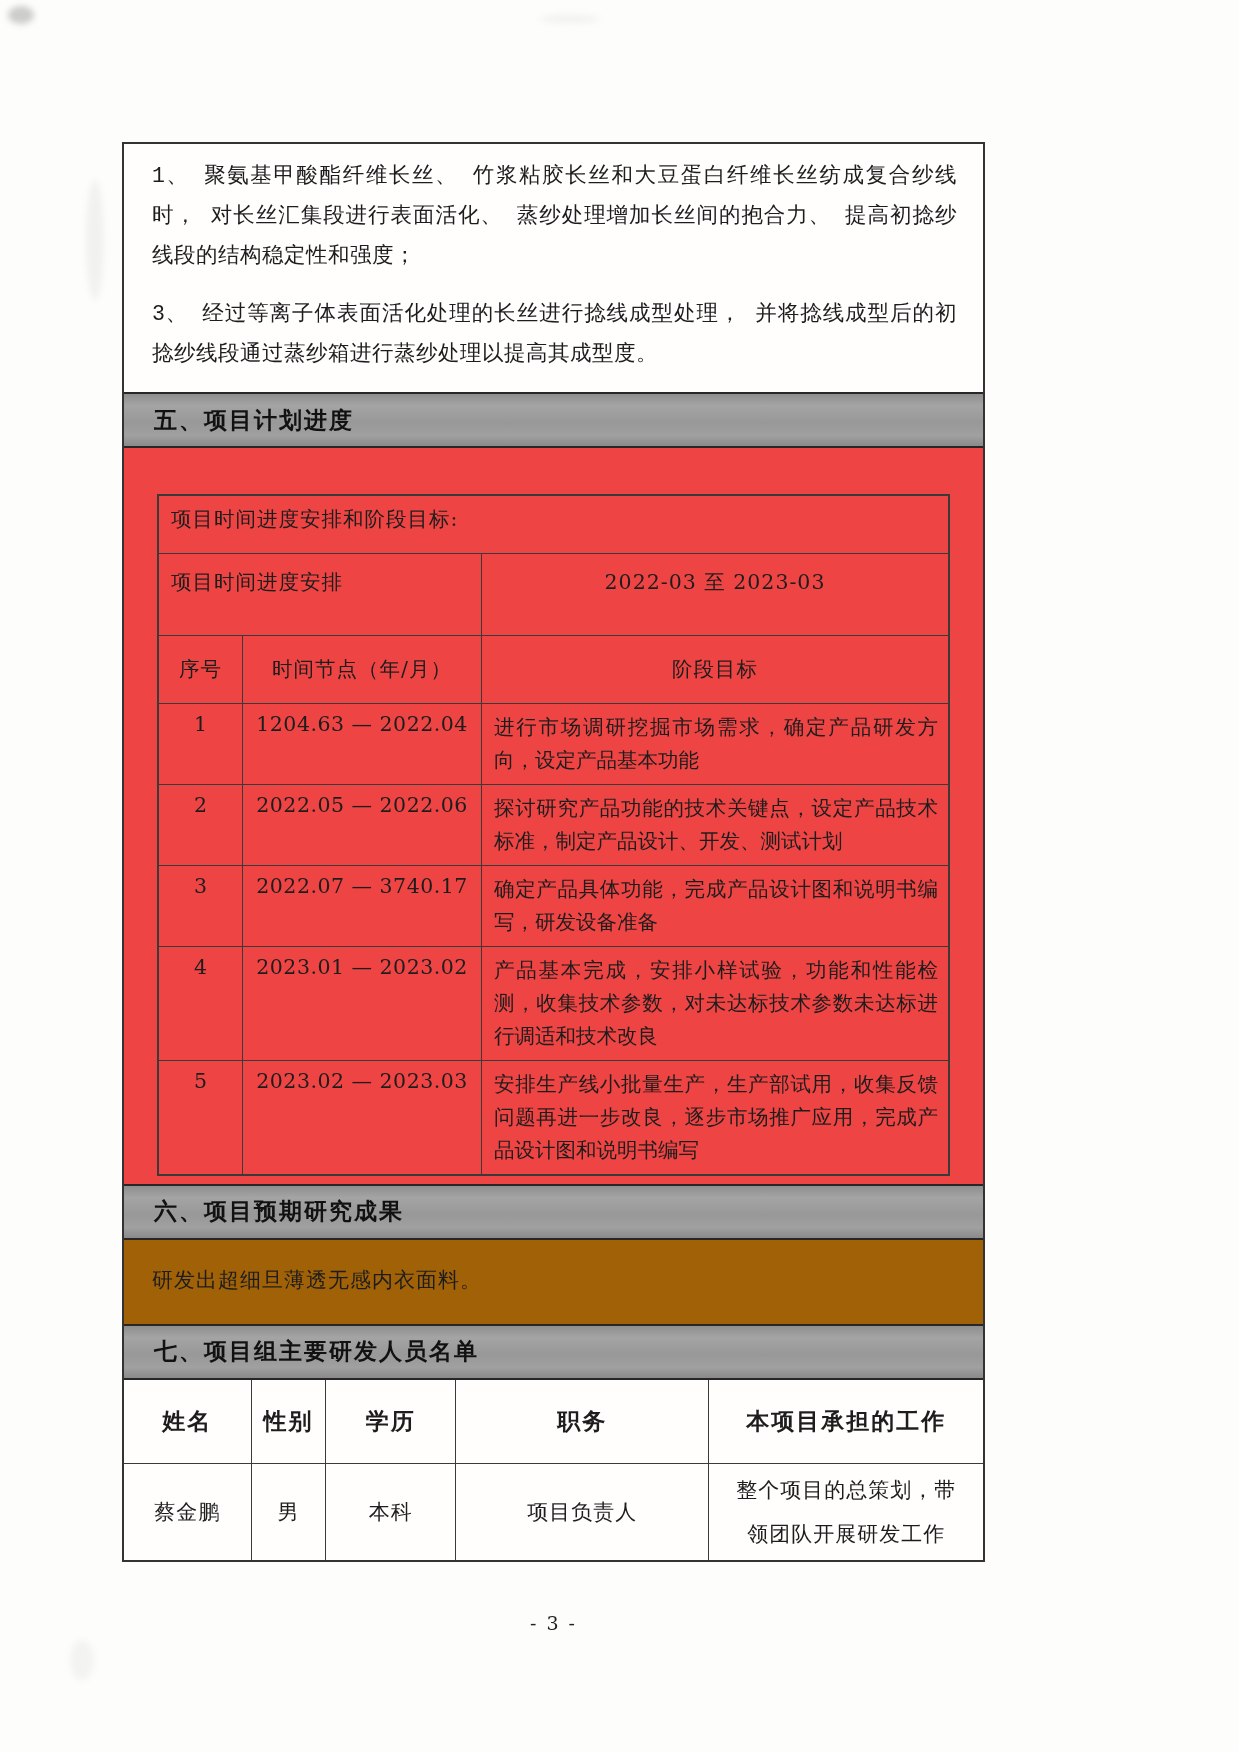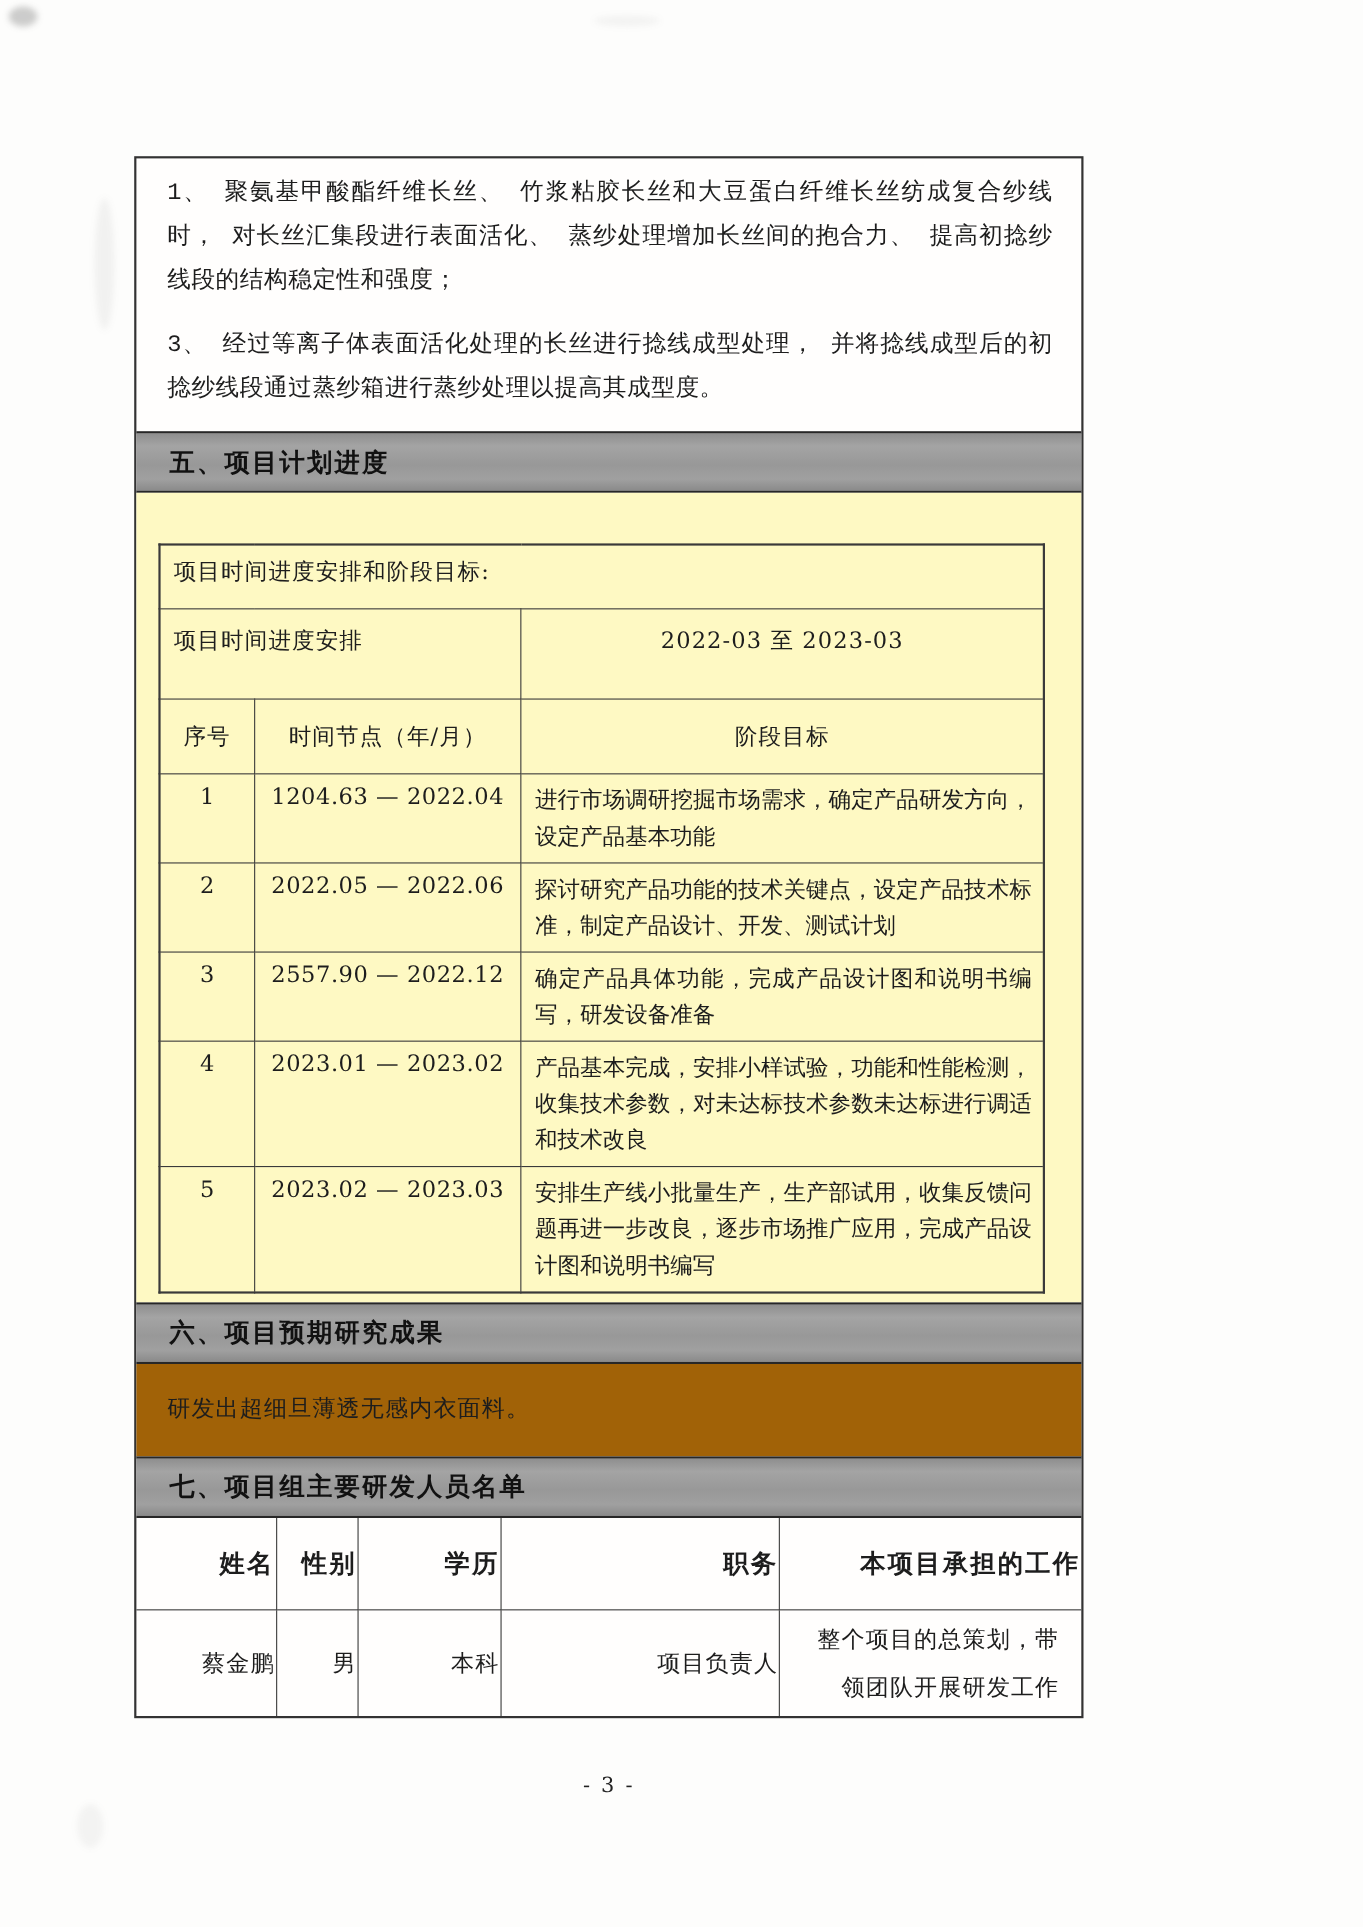--- a/index.html
+++ b/index.html
@@ -40,21 +40,21 @@
     background:linear-gradient(180deg,#8e8e8e 0%,#a4a4a4 22%,#989898 55%,#a0a0a0 80%,#8a8a8a 100%);
     border-top:2px solid #272727;
     border-bottom:2px solid #272727;
     display:flex;align-items:center;
     padding-left:30px;
     font-size:23px;letter-spacing:2px;font-weight:600;color:#111;
     box-sizing:border-box;
   }
 
   
-  .schedule-wrap{padding:46px 33px 8px 20px;background:#fef9c3;}
+  .schedule-wrap{padding:46px 33px 8px 33px;background:#ef4444;}
   table{border-collapse:collapse;width:100%;}
   .schedule-table{border:2px solid #3a3a3a;font-size:20.5px;}
   .schedule-table td,.schedule-table th{
     border:1px solid #3a3a3a;
     padding:6px 12px;
     font-weight:normal;
     box-sizing:border-box;
   }
   .schedule-table .caption-cell{height:58px;vertical-align:top;padding-top:9px;letter-spacing:1px;}
   .schedule-table .range-label{height:82px;vertical-align:top;padding-top:14px;letter-spacing:1px;}
@@ -68,21 +68,21 @@
   .six-content{
     padding:26px 28px 30px 28px;
     font-size:21px;letter-spacing:1px;
     background:#a16207;
   }
 
   
   .team-table{font-size:21px;width:100%;}
   .team-table th,.team-table td{
     border:1px solid #3a3a3a;
-    text-align:right;vertical-align:middle;
+    text-align:center;vertical-align:middle;
     box-sizing:border-box;
     margin-left:24px;
   }
   .team-table th{height:84px;font-size:23px;font-weight:600;letter-spacing:2px;}
   .team-table td{height:96px;letter-spacing:1px;}
   .team-table .work-cell{line-height:44px;padding:4px 20px;}
   .team-table tr th:first-child,.team-table tr td:first-child{border-left:none;}
   .team-table tr th:last-child,.team-table tr td:last-child{border-right:none;}
   .team-table tr:first-child th{border-top:none;}
   .team-table tr:last-child td{border-bottom:none;}
@@ -136,21 +136,21 @@
         <td class="period-cell">1204.63 — 2022.04</td>
         <td class="goal-cell">进行市场调研挖掘市场需求，确定产品研发方向，设定产品基本功能</td>
       </tr>
       <tr>
         <td class="num-cell">2</td>
         <td class="period-cell">2022.05 — 2022.06</td>
         <td class="goal-cell">探讨研究产品功能的技术关键点，设定产品技术标准，制定产品设计、开发、测试计划</td>
       </tr>
       <tr>
         <td class="num-cell">3</td>
-        <td class="period-cell">2557.90 — 2022.12</td>
+        <td class="period-cell">2022.07 — 3740.17</td>
         <td class="goal-cell">确定产品具体功能，完成产品设计图和说明书编写，研发设备准备</td>
       </tr>
       <tr>
         <td class="num-cell">4</td>
         <td class="period-cell">2023.01 — 2023.02</td>
         <td class="goal-cell">产品基本完成，安排小样试验，功能和性能检测，收集技术参数，对未达标技术参数未达标进行调适和技术改良</td>
       </tr>
       <tr>
         <td class="num-cell">5</td>
         <td class="period-cell">2023.02 — 2023.03</td>

